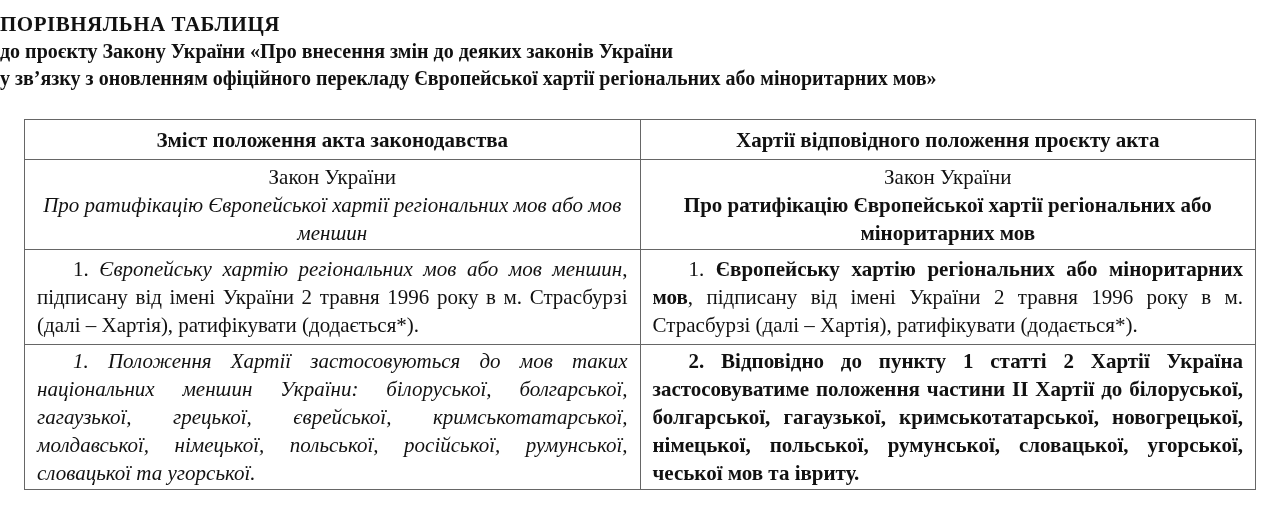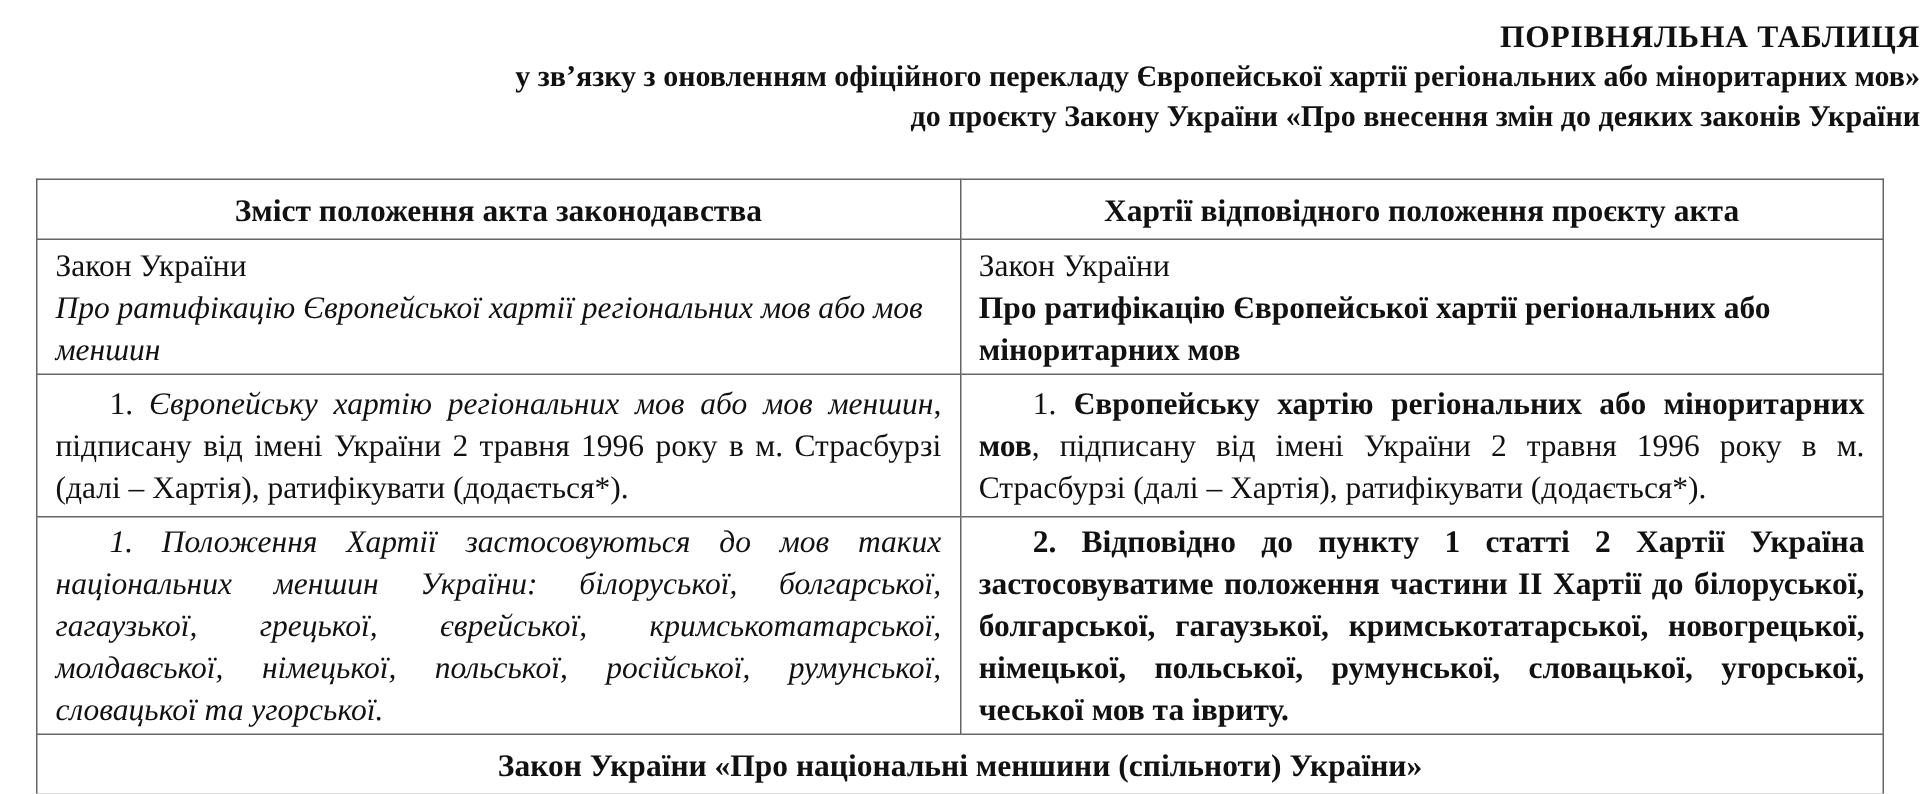--- a/index.html
+++ b/index.html
@@ -5,21 +5,21 @@
   * { margin: 0; padding: 0; box-sizing: border-box; }
   html, body { background: #ffffff; }
   body {
     width: 1280px; height: 529px;
     overflow: hidden;
     font-family: "Liberation Serif", serif;
     color: #111111;
   }
   .page { width: 1280px; height: 529px; background: #ffffff; }
 
-  .doc-header { padding-top: 10px; text-align: right; }
+  .doc-header { padding-top: 10px; text-align: left; }
   .doc-title {
     font-size: 21px; font-weight: bold; line-height: 28px;
     letter-spacing: 0.5px;
   }
   .doc-subtitle {
     font-size: 20px; font-weight: bold; line-height: 27px;
   }
 
   table.cmp {
     border-collapse: collapse;
@@ -33,38 +33,38 @@
     vertical-align: middle;
     padding: 2px 12px;
     font-size: 21px;
     line-height: 28px;
   }
   .cmp th {
     height: 40px;
     font-weight: bold;
     text-align: center;
   }
-  .row-lawtitle td { height: 90px; }
+  .row-lawtitle td { height: 90px; text-align: center; }
   .row-point1 td { height: 95px; }
   .row-point2 td { height: 142px; }
   .row-footer td { height: 40px; text-align: center; font-weight: bold; }
 
   .just { text-align: justify; text-indent: 36px; }
   .it { font-style: italic; }
   .bd { font-weight: bold; }
 </style>
 </head>
 <body>
 
 <div class="page">
 
   <div class="doc-header">
     <div class="doc-title">ПОРІВНЯЛЬНА ТАБЛИЦЯ</div>
+    <div class="doc-subtitle">до проєкту Закону України «Про внесення змін до деяких законів України</div>
     <div class="doc-subtitle">у зв’язку з оновленням офіційного перекладу Європейської хартії регіональних або міноритарних мов»</div>
-    <div class="doc-subtitle">до проєкту Закону України «Про внесення змін до деяких законів України</div>
   </div>
 
   <table class="cmp">
     <colgroup>
       <col style="width:50%">
       <col style="width:50%">
     </colgroup>
     <tbody>
       <tr class="row-header">
         <th>Зміст положення акта законодавства</th>
@@ -93,19 +93,16 @@
 
       <tr class="row-point2">
         <td>
           <div class="just it">1. Положення Хартії застосовуються до мов таких національних меншин України: білоруської, болгарської, гагаузької, грецької, єврейської, кримськотатарської, молдавської, німецької, польської, російської, румунської, словацької та угорської.</div>
         </td>
         <td>
           <div class="just bd">2. Відповідно до пункту 1 статті 2 Хартії Україна застосовуватиме положення частини ІІ Хартії до білоруської, болгарської, гагаузької, кримськотатарської, новогрецької, німецької, польської, румунської, словацької, угорської, чеської мов та івриту.</div>
         </td>
       </tr>
 
-      <tr class="row-footer">
-        <td colspan="2">Закон України «Про національні меншини (спільноти) України»</td>
-      </tr>
     </tbody>
   </table>
 
 </div>
 
 </body></html>

